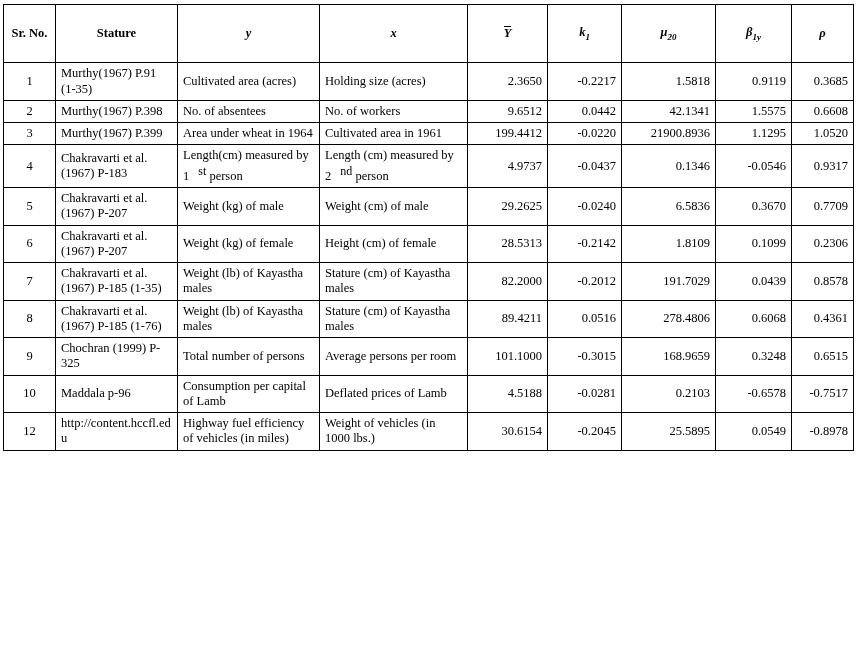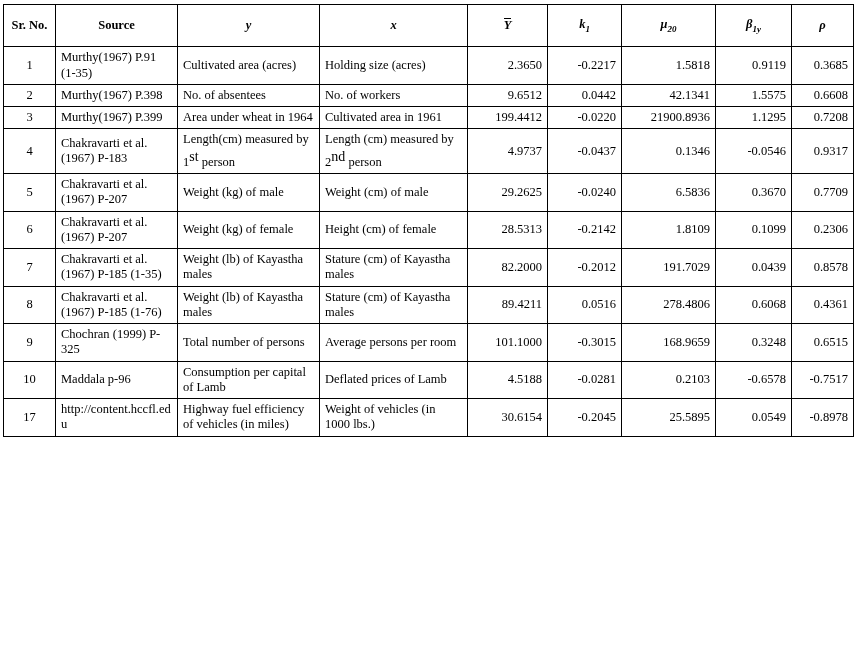--- a/index.html
+++ b/index.html
@@ -30,21 +30,21 @@
     font-size: 12.5px;
     line-height: 1.22;
     vertical-align: middle;
     padding: 3px 5px;
     box-sizing: border-box;
     word-wrap: break-word;
   }
   table.data-table thead th {
     text-align: center;
     font-weight: bold;
-    padding: 12px 3px;
+    padding: 20px 3px;
     height: 24px;
   }
   
   col.c-sr    { width: 52px; }
   col.c-src   { width: 122px; }
   col.c-y     { width: 142px; }
   col.c-x     { width: 148px; }
   col.c-ybar  { width: 80px; }
   col.c-k1    { width: 74px; }
   col.c-mu    { width: 94px; }
@@ -56,21 +56,21 @@
   td.cell-num { text-align: right; }
 
   .hdr-italic { font-style: italic; }
   .ovl {
     display: inline-block;
     border-top: 1px solid #000;
     line-height: 1.0;
     padding-top: 0px;
   }
   sub { font-size: 9px; }
-  sup { font-size: 14px; }
+  sup { font-size: 12px; margin-left: 9px; }
   .sub-it { font-style: italic; }
 </style>
 </head>
 <body>
 
 <div class="table-wrap">
   <table class="data-table">
     <colgroup>
       <col class="c-sr">
         <col class="c-src">
@@ -78,21 +78,21 @@
         <col class="c-x">
       <col class="c-ybar">
         <col class="c-k1">
         <col class="c-mu">
         <col class="c-beta">
         <col class="c-rho">
     </colgroup>
     <thead>
       <tr>
         <th>Sr. No.</th>
-        <th>Source</th>
+        <th>Stature</th>
         <th class="hdr-italic">y</th>
         <th class="hdr-italic">x</th>
         <th><span class="ovl hdr-italic">Y</span></th>
         <th><span class="hdr-italic">k</span><sub class="sub-it">1</sub></th>
         <th><span class="hdr-italic">μ</span><sub class="sub-it">20</sub></th>
         <th><span class="hdr-italic">β</span><sub class="sub-it">1y</sub></th>
         <th><span class="hdr-italic">ρ</span></th>
       </tr>
     </thead>
     <tbody id="tbody">
@@ -120,21 +120,21 @@
         </tr>
         <tr>
           <td class="cell-sr">3</td>
           <td class="cell-src">Murthy(1967) P.399</td>
           <td class="cell-y">Area under wheat in 1964</td>
           <td class="cell-x">Cultivated area in 1961</td>
           <td class="cell-num">199.4412</td>
           <td class="cell-num">-0.0220</td>
           <td class="cell-num">21900.8936</td>
           <td class="cell-num">1.1295</td>
-          <td class="cell-num">0.7208</td>
+          <td class="cell-num">1.0520</td>
         </tr>
         <tr>
           <td class="cell-sr">4</td>
           <td class="cell-src">Chakravarti et al.(1967) P-183</td>
           <td class="cell-y">Length(cm) measured by 1<sup>st</sup> person</td>
           <td class="cell-x">Length (cm) measured by 2<sup>nd</sup> person</td>
           <td class="cell-num">4.9737</td>
           <td class="cell-num">-0.0437</td>
           <td class="cell-num">0.1346</td>
           <td class="cell-num">-0.0546</td>
@@ -200,21 +200,21 @@
           <td class="cell-src">Maddala p-96</td>
           <td class="cell-y">Consumption per capital of Lamb</td>
           <td class="cell-x">Deflated prices of Lamb</td>
           <td class="cell-num">4.5188</td>
           <td class="cell-num">-0.0281</td>
           <td class="cell-num">0.2103</td>
           <td class="cell-num">-0.6578</td>
           <td class="cell-num">-0.7517</td>
         </tr>
         <tr>
-          <td class="cell-sr">17</td>
+          <td class="cell-sr">12</td>
           <td class="cell-src">http://content.hccfl.edu</td>
           <td class="cell-y">Highway fuel efficiency of vehicles (in miles)</td>
           <td class="cell-x">Weight of vehicles (in 1000 lbs.)</td>
           <td class="cell-num">30.6154</td>
           <td class="cell-num">-0.2045</td>
           <td class="cell-num">25.5895</td>
           <td class="cell-num">0.0549</td>
           <td class="cell-num">-0.8978</td>
         </tr>
       </tbody>

